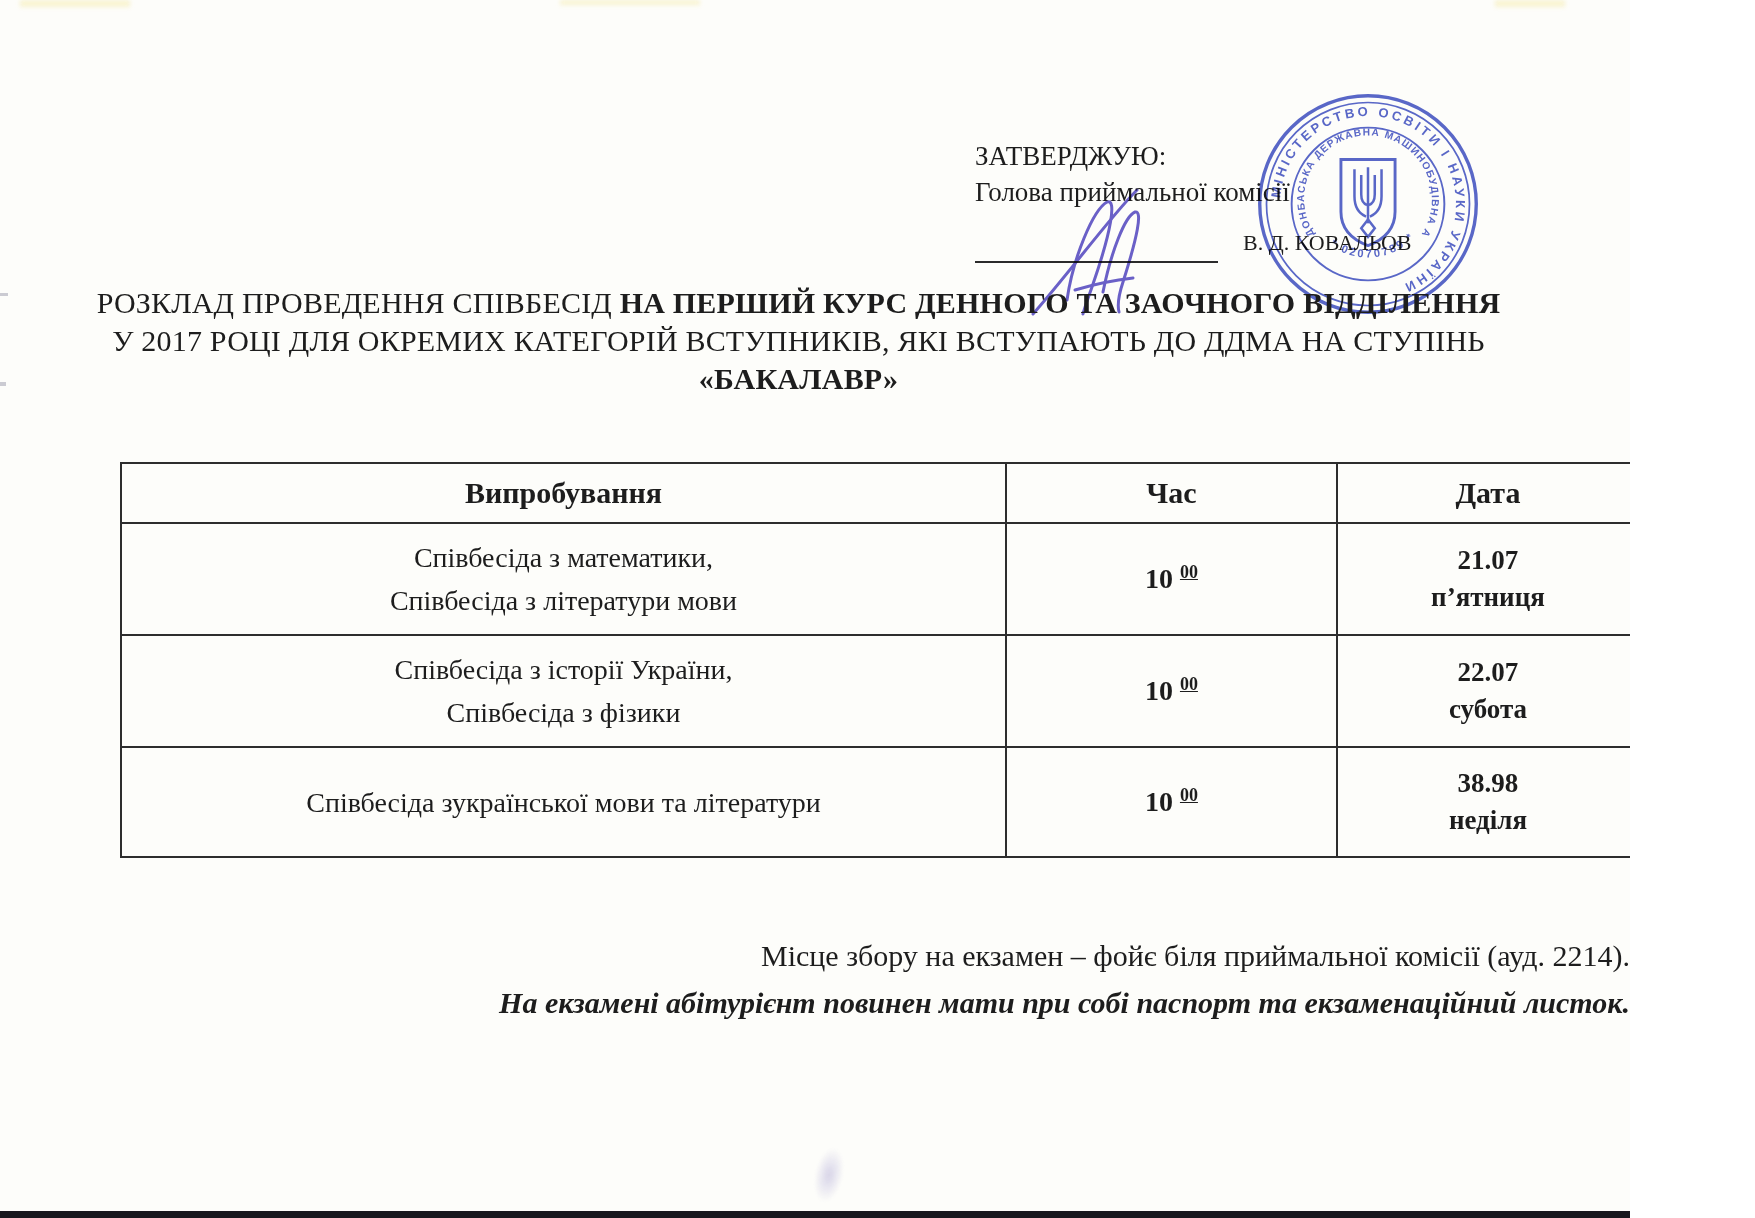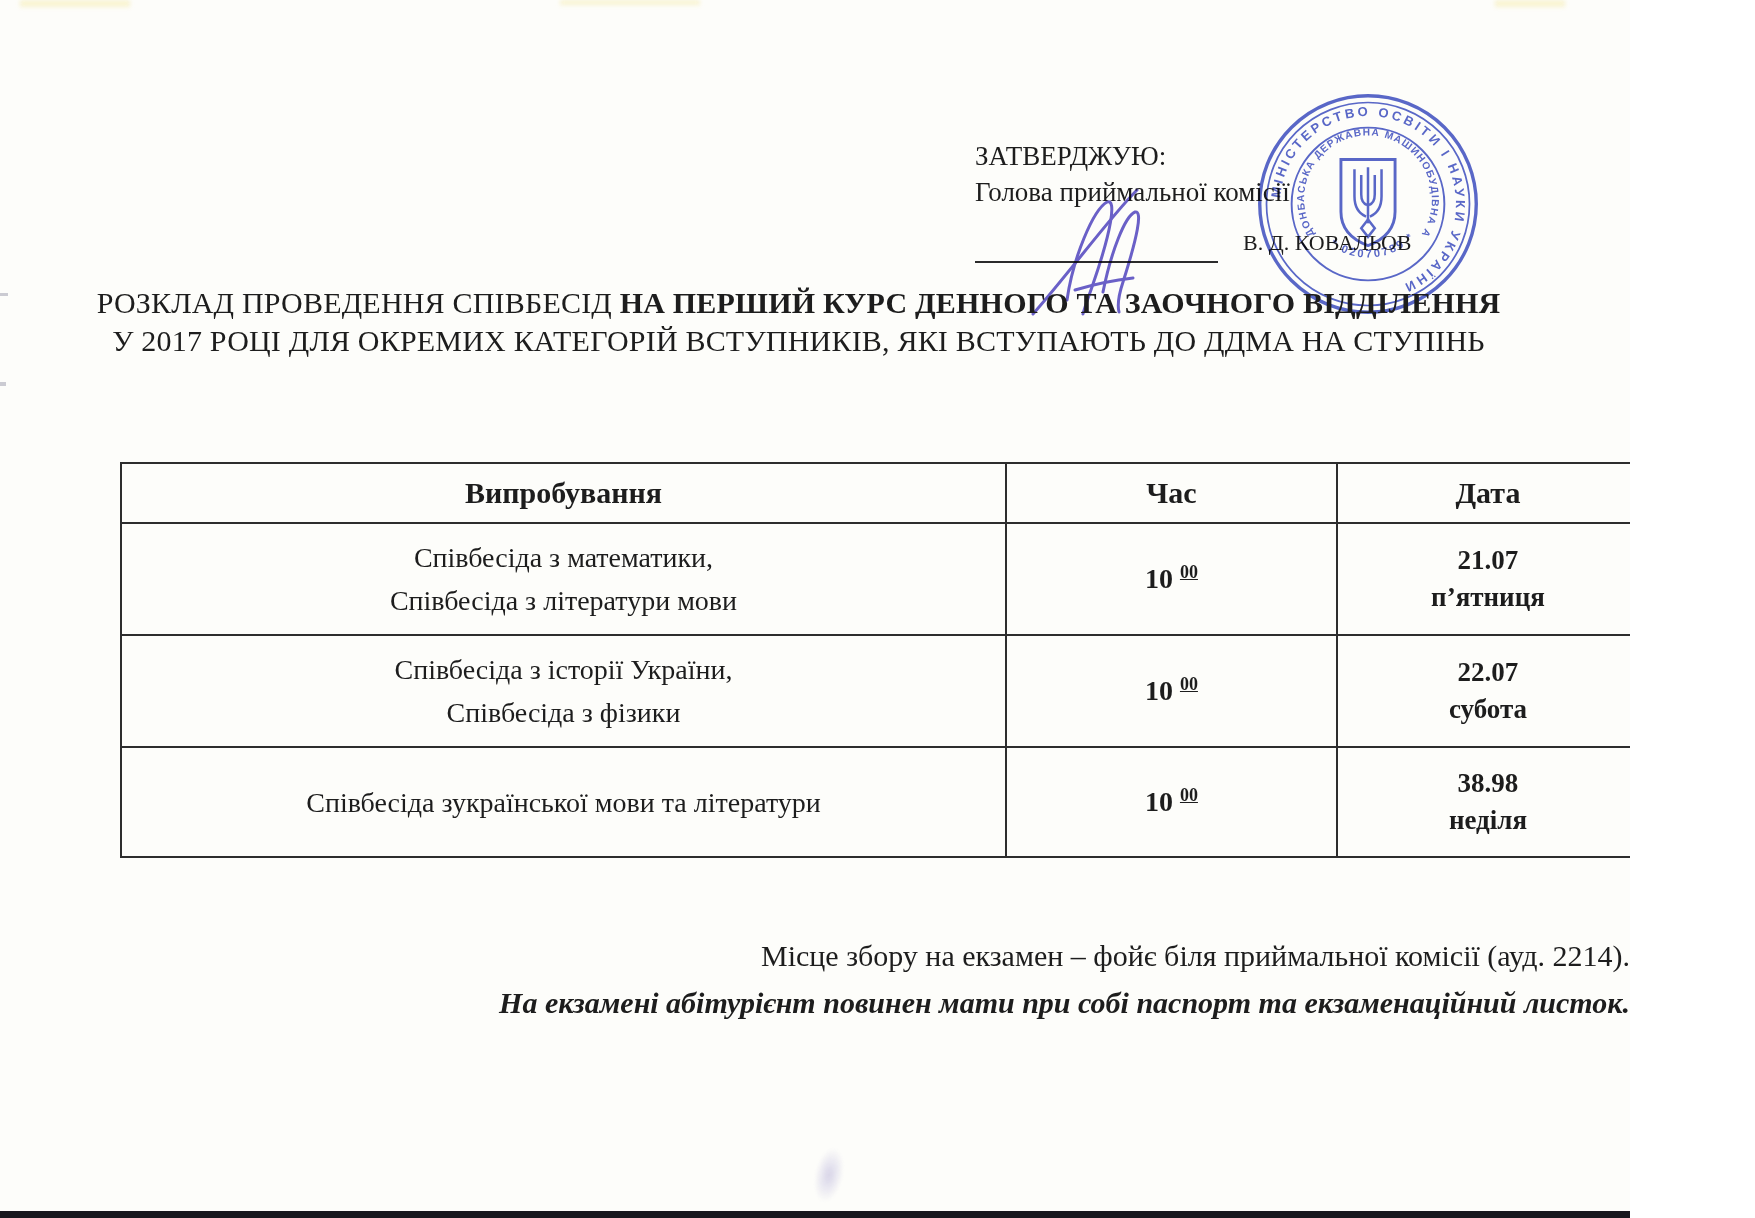--- a/index.html
+++ b/index.html
@@ -110,20 +110,21 @@
       <textPath href="#ringInner" startOffset="2">ДОНБАСЬКА ДЕРЖАВНА МАШИНОБУДІВНА АКАДЕМІЯ</textPath>
     </text>
     <text class="ring-number" fill="#4353c4">
       <textPath href="#ringNumber" startOffset="18">* 02070789 *</textPath>
     </text>
   </svg>
 
   <div class="doc-title">
     <div><span>РОЗКЛАД ПРОВЕДЕННЯ СПІВБЕСІД </span><span class="b">НА ПЕРШИЙ КУРС ДЕННОГО ТА ЗАОЧНОГО ВІДДІЛЕННЯ</span></div>
     <div>У 2017 РОЦІ ДЛЯ ОКРЕМИХ КАТЕГОРІЙ ВСТУПНИКІВ, ЯКІ ВСТУПАЮТЬ ДО ДДМА НА СТУПІНЬ</div>
+    <div class="b">«БАКАЛАВР»</div>
   </div>
 
   <table class="schedule">
     <colgroup>
       <col style="width:58.3%">
         <col style="width:21.8%">
         <col style="width:19.9%">
     </colgroup>
     <thead>
       <tr>

